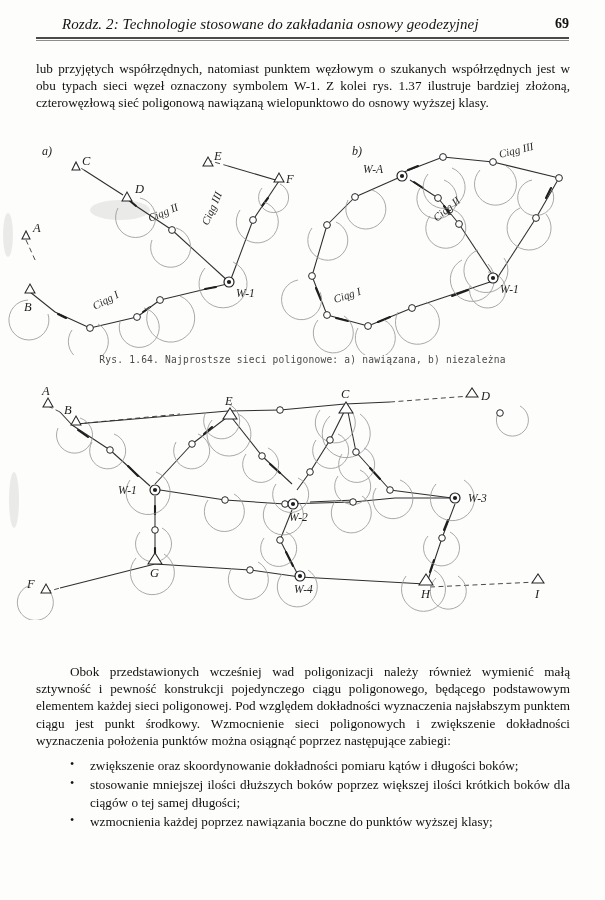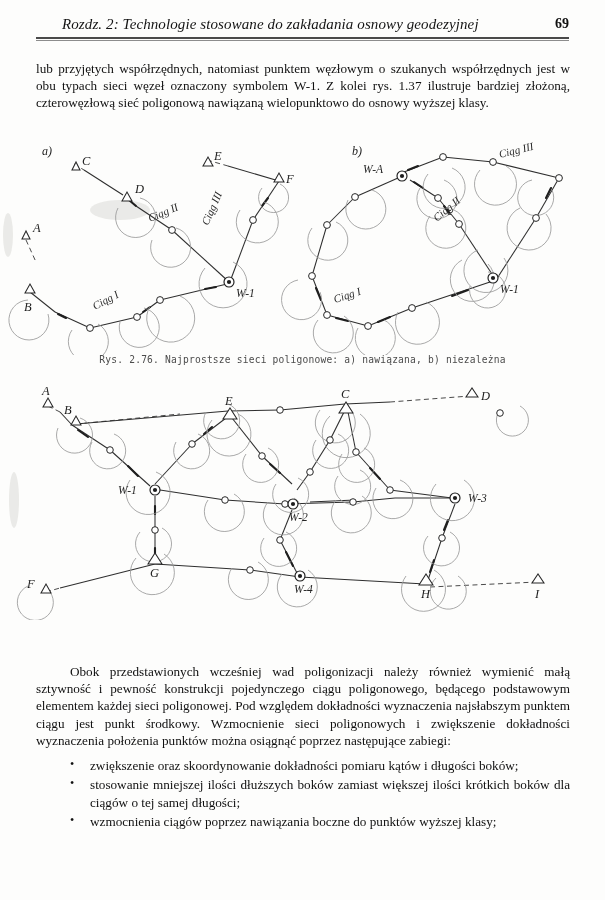--- a/index.html
+++ b/index.html
@@ -300,21 +300,21 @@
       <circle class="node-outer" cx="493" cy="138" r="5"></circle>
       <circle class="node-inner" cx="493" cy="138" r="2.1"></circle>
 
       <text class="lbl-sm" x="363" y="33">W-A</text>
       <text class="lbl-sm" x="500" y="153">W-1</text>
       <text class="ciag" x="500" y="18" transform="rotate(-14 500 18)">Ciąg III</text>
       <text class="ciag" x="437" y="82" transform="rotate(-40 437 82)">Ciąg II</text>
       <text class="ciag" x="335" y="163" transform="rotate(-18 335 163)">Ciąg I</text>
     </svg>
 
-    <div class="figcaption" id="cap216">Rys. 2.76. Najprostsze sieci poligonowe: a) nawiązana, b) niezależna</div>
+    <div class="figcaption" id="cap216">Rys. 1.64. Najprostsze sieci poligonowe: a) nawiązana, b) niezależna</div>
   </div>
 
   <div class="figure" id="fig217">
     <svg width="605" height="240" viewBox="0 0 605 240">
 
       <ellipse class="smudge" cx="14" cy="120" rx="5" ry="28"></ellipse>
 
       <path class="edge-dash" d="M48,26 L60,32"></path>
       <path class="edge-dash" d="M76,44 L180,34"></path>
       <path class="edge-dash" d="M390,22 L470,16"></path>
@@ -456,17 +456,17 @@
       <text class="lbl-sm" x="468" y="122">W-3</text>
       <text class="lbl-sm" x="294" y="213">W-4</text>
     </svg>
 
   </div>
 
   <div class="bodytext" id="lead-para">Obok przedstawionych wcześniej wad poligonizacji należy również wymienić małą sztywność i pewność konstrukcji pojedynczego ciągu poligonowego, będącego podstawowym elementem każdej sieci poligonowej. Pod względem dokładności wyznaczenia najsłabszym punktem ciągu jest punkt środkowy. Wzmocnienie sieci poligonowych i zwiększenie dokładności wyznaczenia położenia punktów można osiągnąć poprzez następujące zabiegi:</div>
 
   <ul class="bullets">
     <li>zwiększenie oraz skoordynowanie dokładności pomiaru kątów i długości boków;</li>
-    <li>stosowanie mniejszej ilości dłuższych boków zamiast większej ilości krótkich boków dla ciągów o tej samej długości;</li>
-    <li>wzmocnienia ciągów poprzez nawiązania boczne do punktów wyższej klasy;</li>
+    <li>stosowanie mniejszej ilości dłuższych boków poprzez większej ilości krótkich boków dla ciągów o tej samej długości;</li>
+    <li>wzmocnienia każdej poprzez nawiązania boczne do punktów wyższej klasy;</li>
   </ul>
 
 </div>
 
 </body></html>

